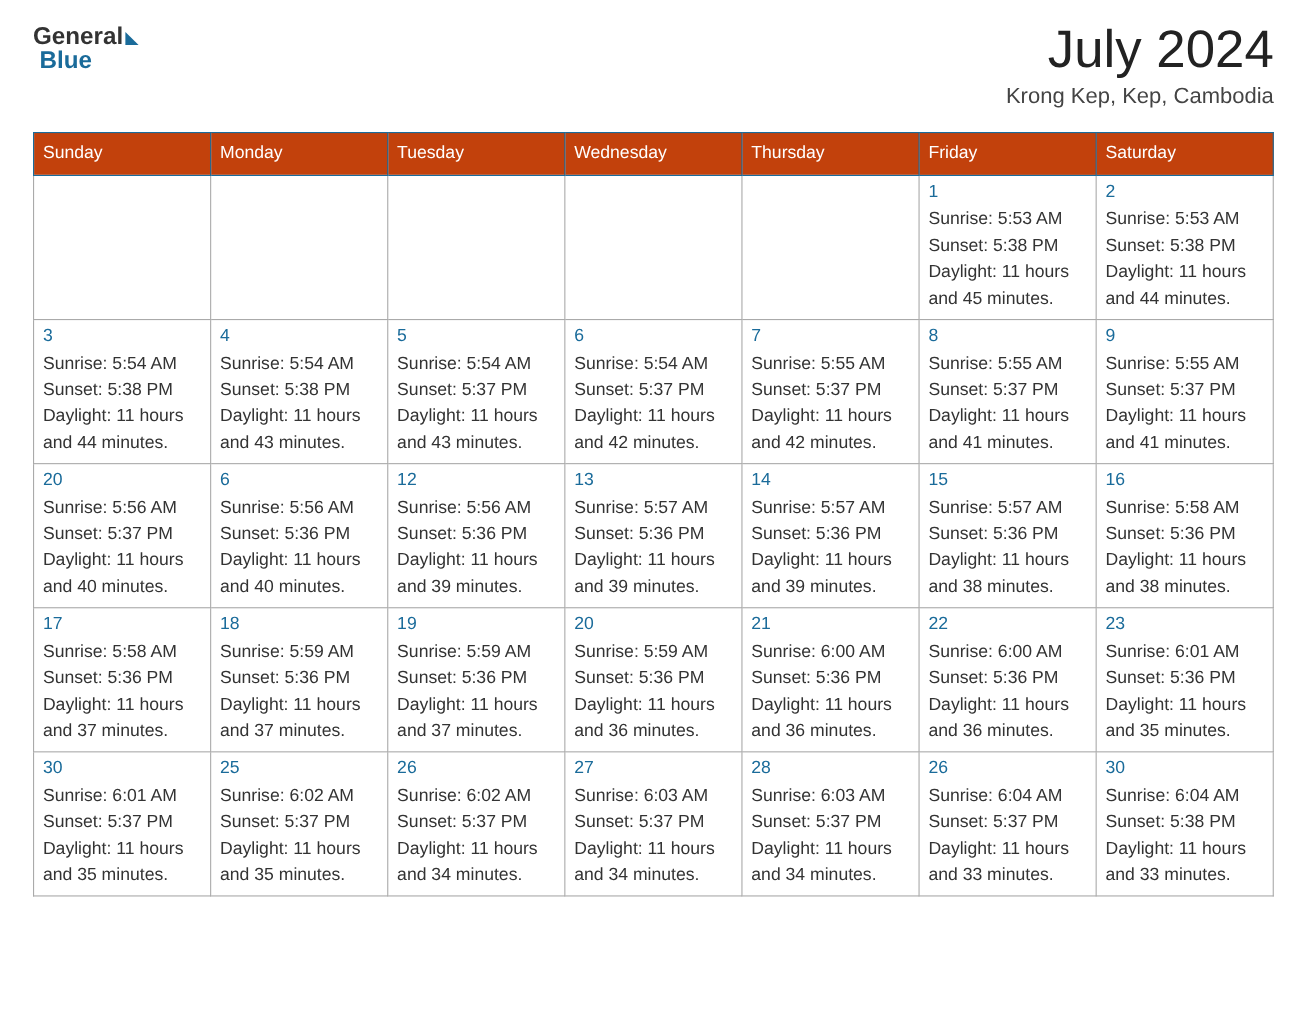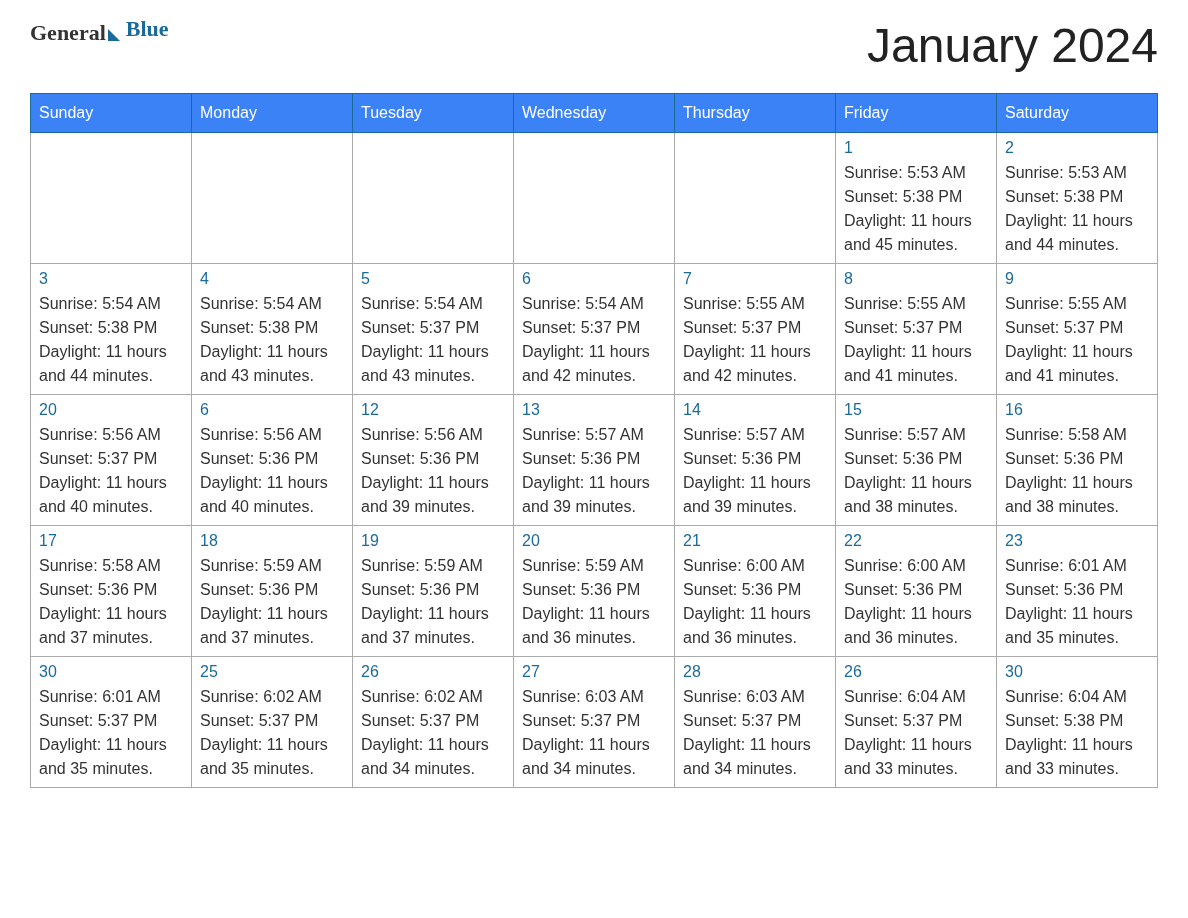--- a/index.html
+++ b/index.html
@@ -10,23 +10,22 @@
       padding: 20px 30px;
     }
     .header {
       display: flex;
       justify-content: space-between;
       align-items: flex-start;
       margin-bottom: 20px;
     }
     .logo {
       display: flex;
-      flex-direction: row;
+      flex-direction: column;
       align-items: flex-start;
-      font-family: Liberation Serif, serif;
     }
     .logo-text {
       display: flex;
       align-items: center;
     }
     .logo-general {
       font-size: 22px;
       font-weight: bold;
       color: #333;
     }
@@ -59,21 +58,21 @@
       font-size: 20px;
       color: #444;
       margin-top: 4px;
     }
     .calendar {
       width: 100%;
       border-collapse: collapse;
       border: 1px solid #999;
     }
     .calendar th {
-      background-color: #3b82f6;
+      background-color: #c2410c;
       color: #fff;
       padding: 10px 8px;
       font-size: 16px;
       font-weight: normal;
       text-align: left;
       border: 1px solid #1a6b9a;
       margin-top: 28px;
     }
     .calendar td {
       border: 1px solid #aaa;
@@ -115,21 +114,22 @@
   <div class="logo">
     <div class="logo-text">
       <span class="logo-general">General</span>
       <div class="logo-arrow"></div>
     </div>
     <div class="logo-line2">
       <span class="logo-blue">Blue</span>
     </div>
   </div>
   <div class="title-section">
-    <div class="month-title">January 2024</div>
+    <div class="month-title">July 2024</div>
+    <div class="location">Krong Kep, Kep, Cambodia</div>
   </div>
 </div>
 
 <table class="calendar">
   <thead>
     <tr>
     <th>Sunday</th>
         <th>Monday</th>
         <th>Tuesday</th>
         <th>Wednesday</th>

